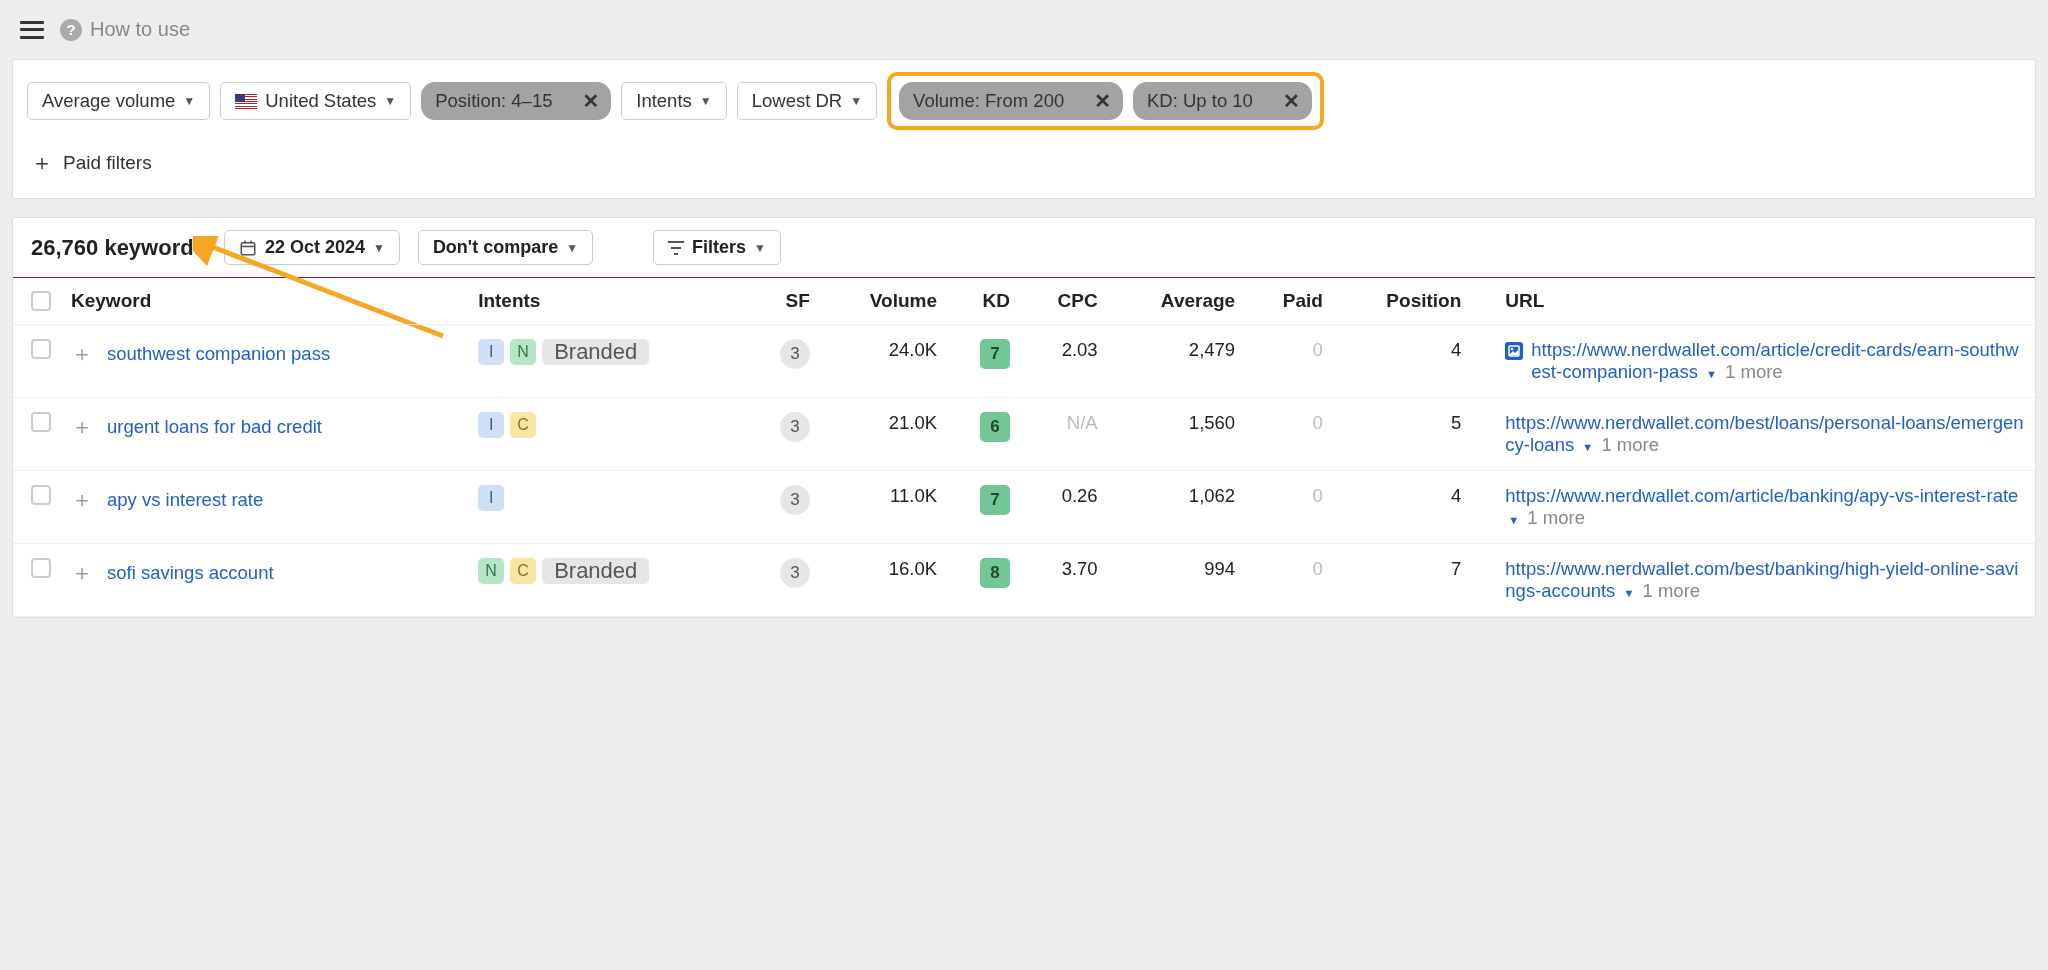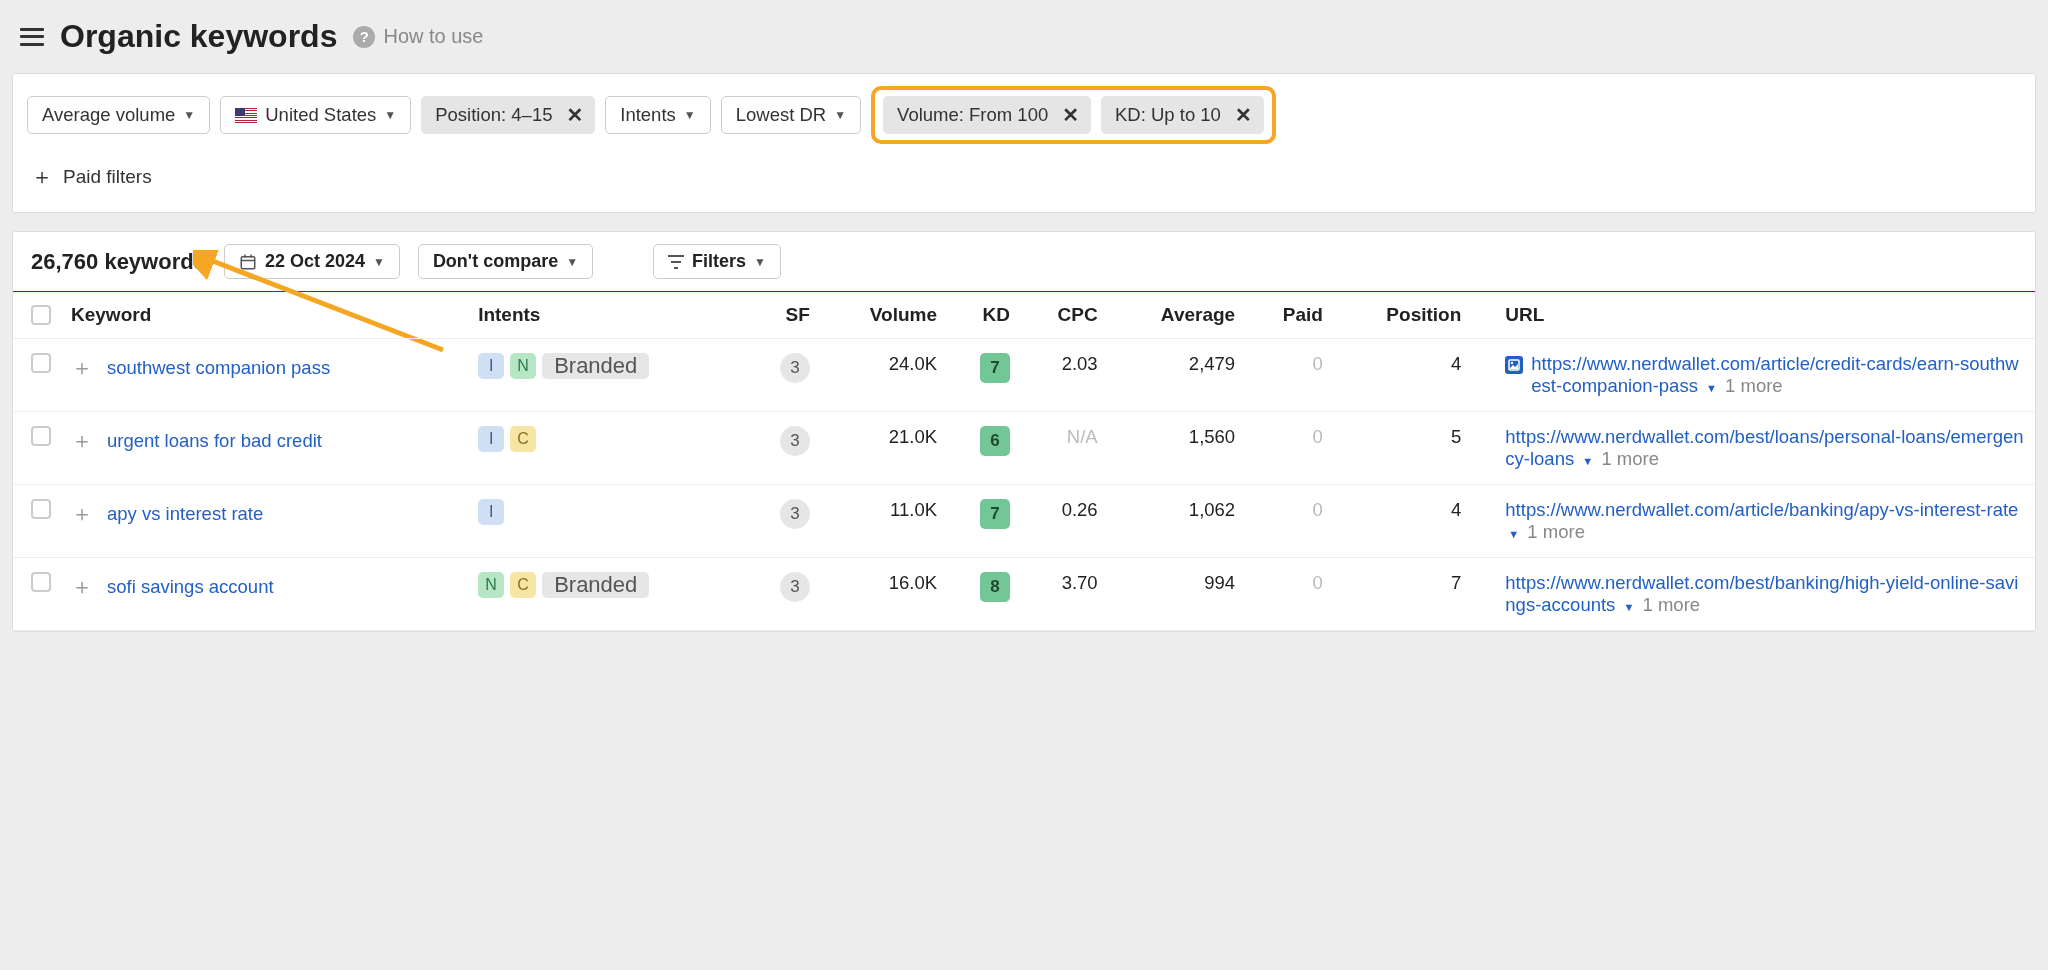--- a/index.html
+++ b/index.html
@@ -9,21 +9,21 @@
 .hamburger span { height: 3px; background: #333; border-radius: 1px; }
 .page-title { font-size: 32px; font-weight: 700; color: #222; }
 .how-to-use { display: flex; align-items: center; gap: 8px; color: #888; font-size: 20px; }
 .help-icon { width: 22px; height: 22px; border-radius: 50%; background: #aaa; color: #fff; display: inline-flex; align-items: center; justify-content: center; font-size: 15px; font-weight: 700; }
 
 .panel { background: #fff; margin: 0 12px 18px 12px; border: 1px solid #ddd; border-radius: 3px; }
 
 .filter-bar { padding: 12px 14px 16px 14px; display: flex; flex-direction: column; gap: 14px; }
 .filter-row { display: flex; flex-wrap: wrap; gap: 10px; align-items: center; }
 .filter-btn { display: inline-flex; align-items: center; gap: 8px; border: 1px solid #ccc; border-radius: 5px; background: #fff; padding: 7px 14px; font-size: 18.5px; color: #333; cursor: pointer; }
-.filter-chip { display: inline-flex; align-items: center; gap: 14px; background: #e5e5e5; border-radius: 5px; padding: 7px 12px 7px 14px; font-size: 18.5px; color: #333; }
+.filter-chip { display: inline-flex; align-items: center; gap: 30px; background: #a3a3a3; border-radius: 14px; padding: 7px 12px 7px 14px; font-size: 18.5px; color: #333; }
 .chip-close { font-size: 20px; font-weight: 700; color: #333; cursor: pointer; }
 .chevron { font-size: 12px; color: #555; }
 .highlight-group { display: inline-flex; gap: 10px; border: 4px solid #f5a623; border-radius: 10px; padding: 6px 8px; }
 .more-filters { display: inline-flex; align-items: center; gap: 10px; font-size: 19px; color: #333; padding: 4px 4px; cursor: pointer; }
 .plus-icon { font-size: 22px; font-weight: 400; }
 .flag { width: 22px; height: 15px; display: inline-block; background: linear-gradient(180deg,#b22234 7.7%,#fff 7.7% 15.4%,#b22234 15.4% 23%,#fff 23% 30.8%,#b22234 30.8% 38.5%,#fff 38.5% 46.1%,#b22234 46.1% 53.8%,#fff 53.8% 61.5%,#b22234 61.5% 69.2%,#fff 69.2% 76.9%,#b22234 76.9% 84.6%,#fff 84.6% 92.3%,#b22234 92.3%); position:relative; }
 .flag::before{content:"";position:absolute;left:0;top:0;width:44%;height:54%;background:#3c3b6e;}
 
 .toolbar { padding: 12px 18px; display: flex; align-items: center; gap: 18px; border-bottom: 1px solid #701a75; position: relative; }
 .count { font-size: 22px; font-weight: 700; }
@@ -62,21 +62,20 @@
 </style>
 </head>
 <body>
 
 <div class="header">
   <div class="hamburger">
     <span></span>
       <span></span>
       <span></span>
   </div>
-  <div class="page-title">Organic keywords</div>
   <div class="how-to-use">
     <span class="help-icon">?</span>
     <span>How to use</span>
   </div>
 </div>
 
 <div class="panel filter-bar">
   <div class="filter-row">
     <div class="filter-btn">
       <span>Average volume</span>
@@ -94,21 +93,21 @@
     <div class="filter-btn">
       <span>Intents</span>
       <span class="chevron">▼</span>
     </div>
     <div class="filter-btn">
       <span>Lowest DR</span>
       <span class="chevron">▼</span>
     </div>
     <div class="highlight-group">
       <div class="filter-chip">
-        <span>Volume: From 100</span>
+        <span>Volume: From 200</span>
         <span class="chip-close">✕</span>
       </div>
       <div class="filter-chip">
         <span>KD: Up to 10</span>
         <span class="chip-close">✕</span>
       </div>
     </div>
   </div>
   <div class="filter-row">
     <div class="more-filters">

